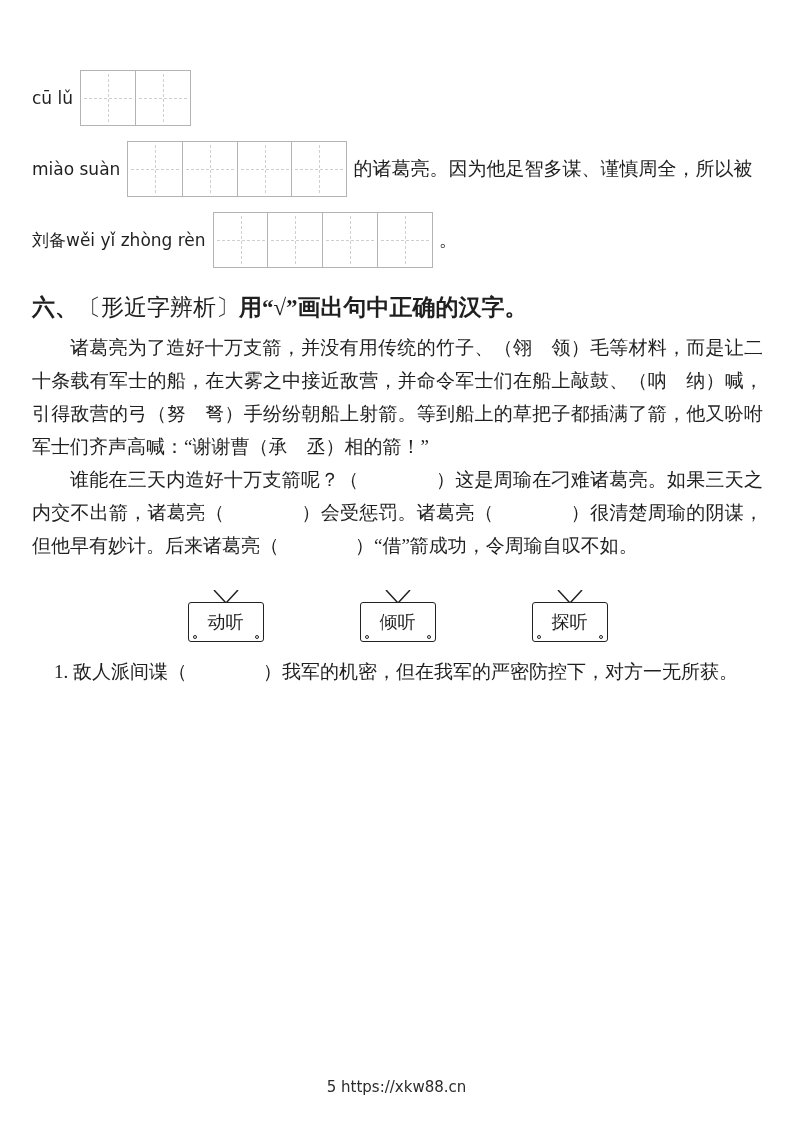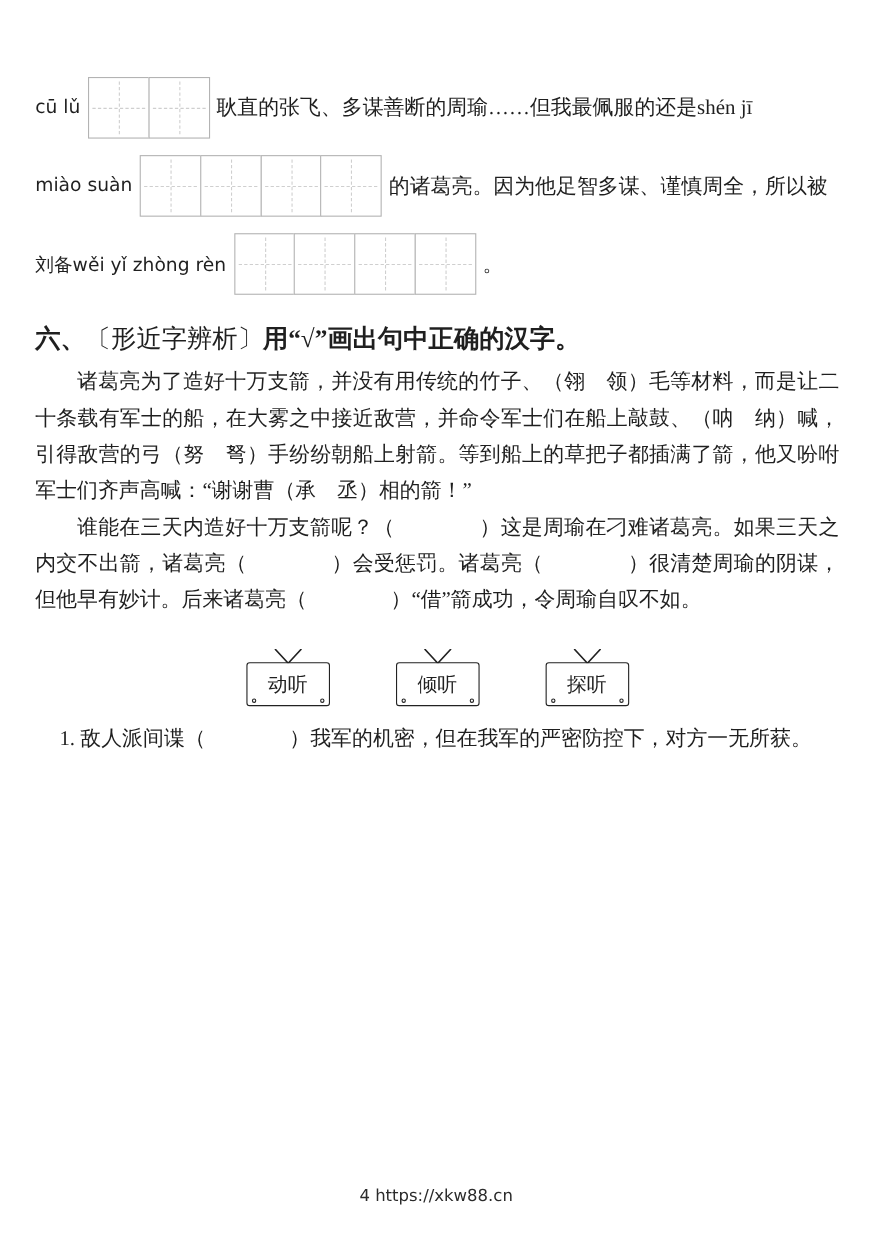--- a/index.html
+++ b/index.html
@@ -70,21 +70,21 @@
     font-size: 19px;
     line-height: 36px;
     margin: 0;
     padding-left: 22px;
   }
 
   
   .tv-row {
     display: flex;
     justify-content: center;
-    gap: 60px;
+    gap: 96px;
     margin: 28px 0 12px;
     text-align: center;
   }
   .tv {
     position: relative;
     width: 76px; height: 40px;
     border: 1.5px solid #222;
     border-radius: 3px;
     display: flex;
     align-items: center;
@@ -121,21 +121,20 @@
 
 <div class="page">
 
   <section>
     <div class="fill-row">
       <span class="pinyin">cū lǔ</span>
       <div class="wboxes">
           <div class="wbox"></div>
           <div class="wbox"></div>
         </div>
-      <span class="after-text">耿直的张飞、多谋善断的周瑜……但我最佩服的还是shén jī</span>
     </div>
     <div class="fill-row">
       <span class="pinyin">miào suàn</span>
       <div class="wboxes">
           <div class="wbox"></div>
           <div class="wbox"></div>
           <div class="wbox"></div>
           <div class="wbox"></div>
         </div>
       <span class="after-text">的诸葛亮。因为他足智多谋、谨慎周全，所以被</span>
@@ -188,15 +187,15 @@
         <span class="knob kr"></span>
         <span class="tv-label">探听</span>
       </div>
     </div>
 
     <div class="items">
       <p class="item">1. 敌人派间谍（　　　　）我军的机密，但在我军的严密防控下，对方一无所获。</p>
     </div>
   </section>
 
-  <div class="footer">4 https://xkw88.cn</div>
+  <div class="footer">5 https://xkw88.cn</div>
 
 </div>
 
 </body></html>

